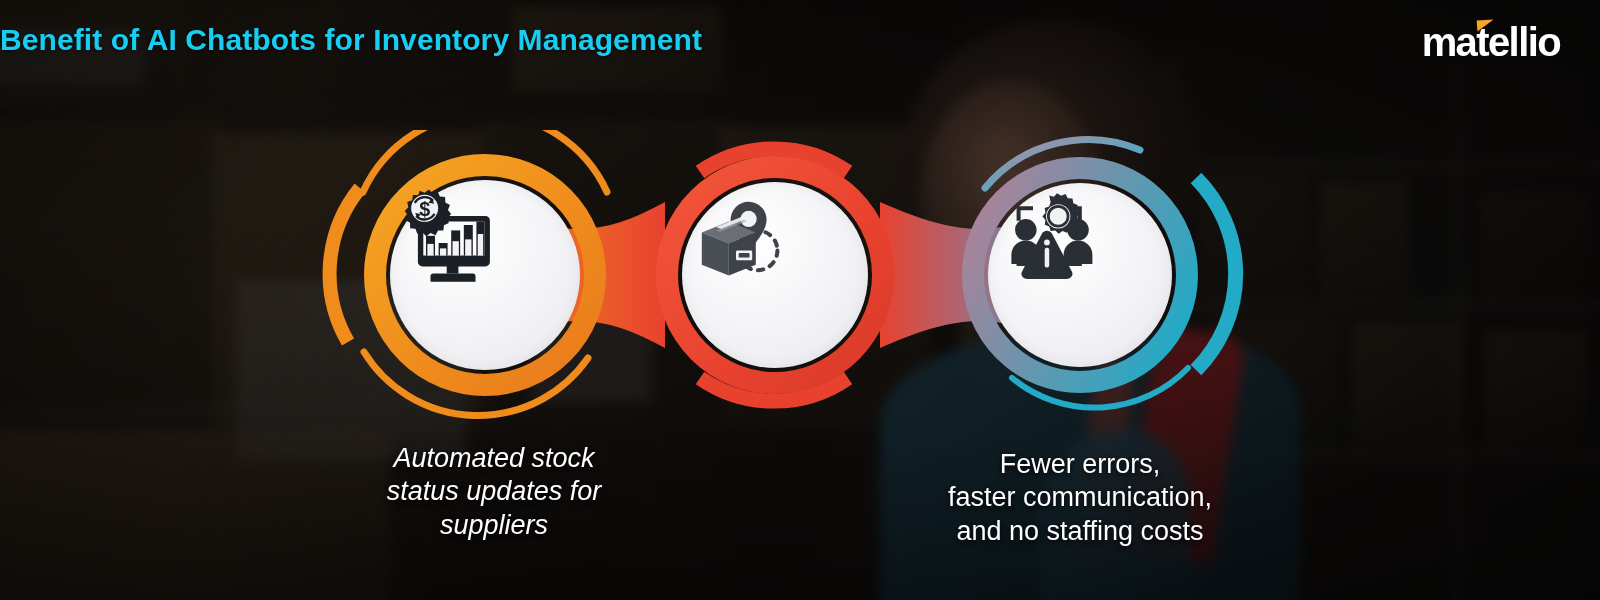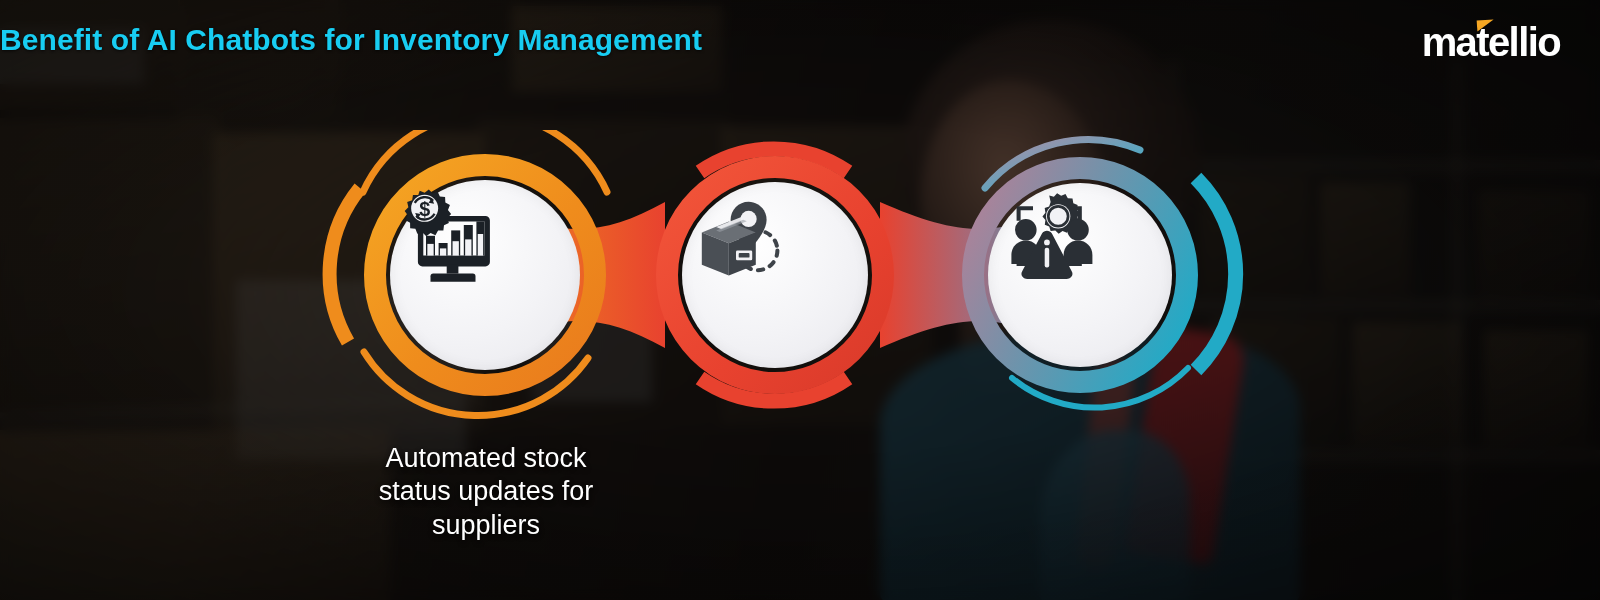--- a/index.html
+++ b/index.html
@@ -137,21 +137,21 @@
   
   .caption {
     position: absolute;
     text-align: center;
     color: #ffffff;
     font-size: 27px;
     line-height: 1.24;
     text-shadow: 0 2px 5px rgba(0,0,0,.85);
     white-space: pre-line;
   }
-  #cap0 { left: 336px; width: 300px; top: 442px; }
+  #cap0 { left: 344px; width: 300px; top: 442px; font-style: italic; }
   #cap1 { left: 668px; width: 232px; top: 448px; }
   #cap2 { left: 920px; width: 320px; top: 448px; }
 </style>
 </head>
 <body>
 
 <div id="canvas">
 
   <div class="bg-layer bg-base">
 
@@ -350,14 +350,17 @@
           <rect x="63" y="72" width="5" height="22" rx="2.2" fill="#f2f2f5"></rect>
           <circle cx="65.5" cy="66" r="3.2" fill="#f2f2f5"></circle>
         </svg>
       </div>
     </div>
   </div>
 
   <div class="caption" id="cap0">Automated stock
 status updates for
 suppliers</div>
+  <div class="caption" id="cap2">Fewer errors,
+faster communication,
+and no staffing costs</div>
 
 </div>
 
 </body></html>

